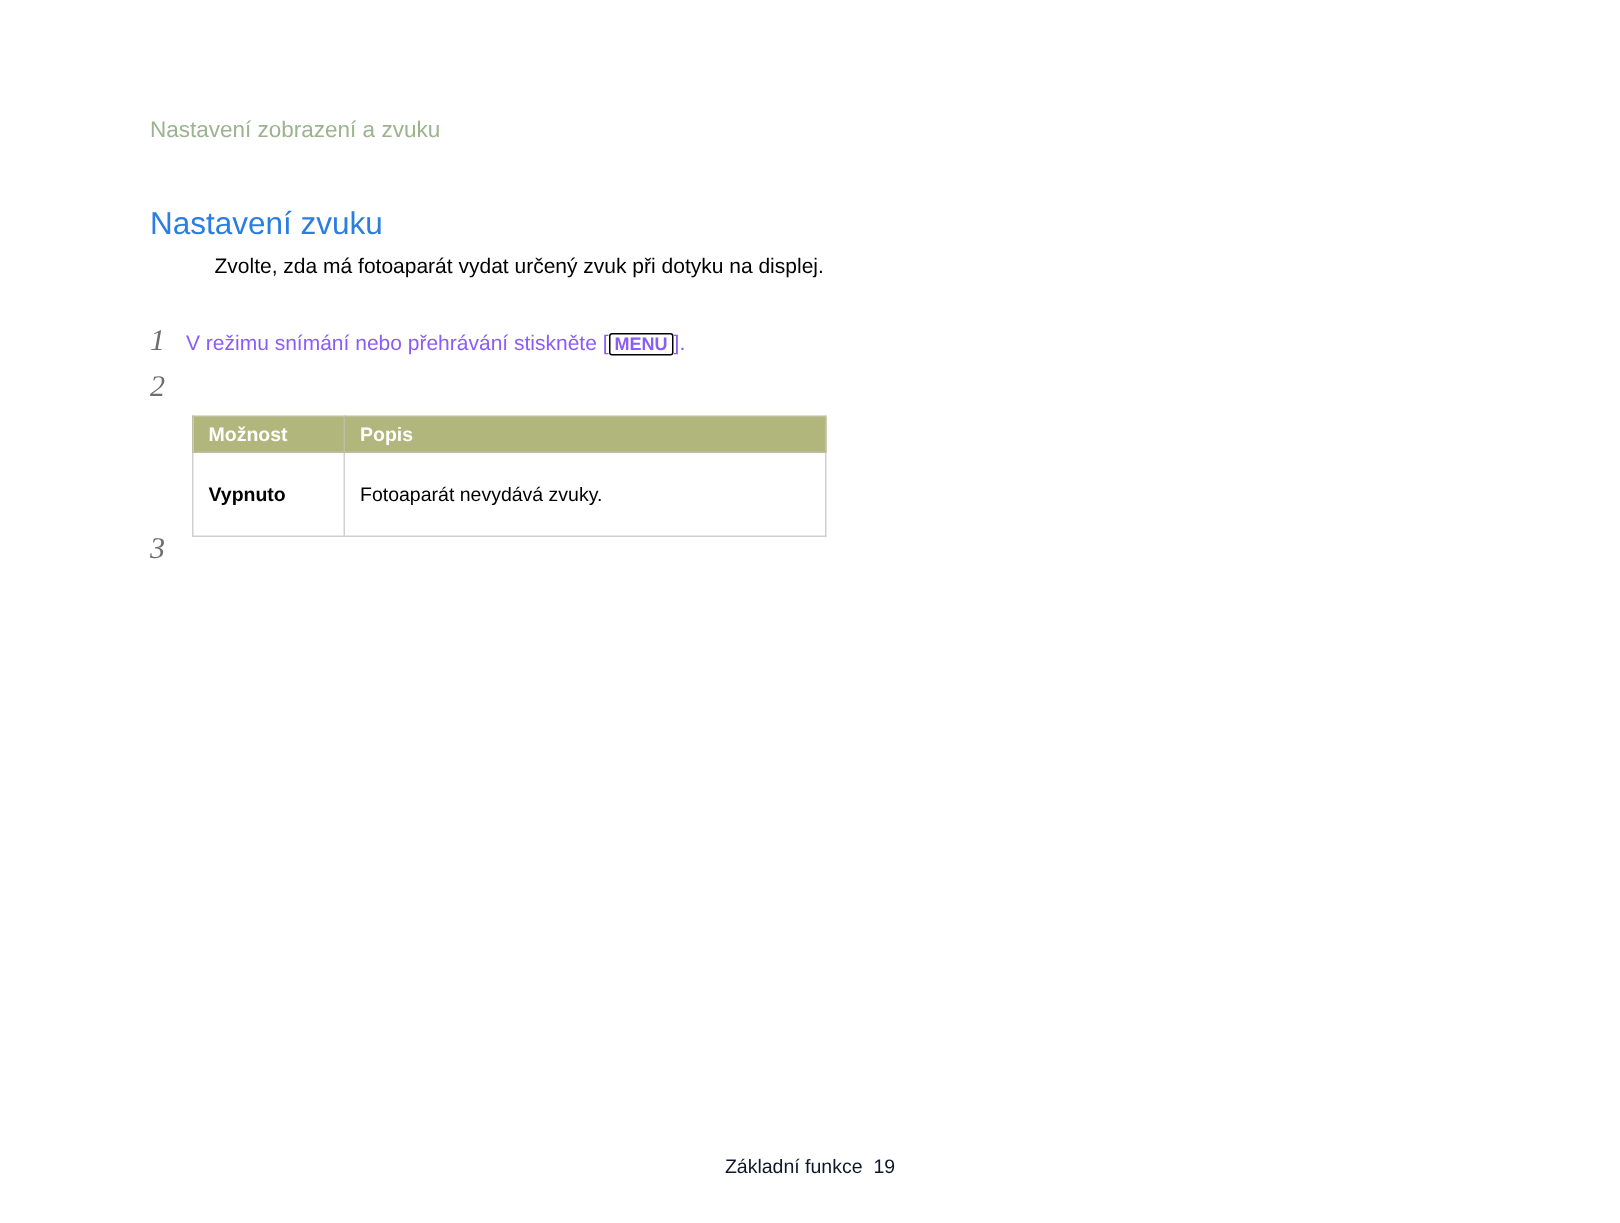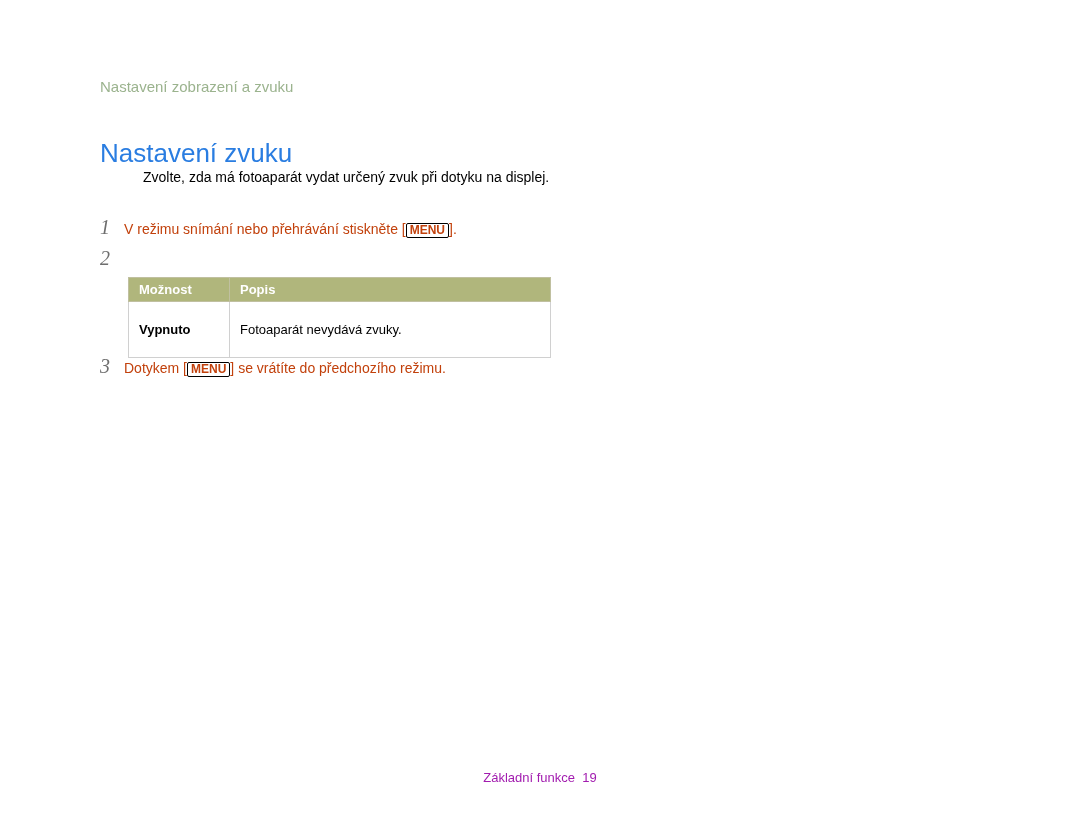--- a/index.html
+++ b/index.html
@@ -22,21 +22,21 @@
     position: absolute;
     top: 78px;
     left: 100px;
     font-size: 15px;
     color: #9bb38e;
   }
   .heading {
     position: absolute;
     top: 138px;
     left: 100px;
-    font-size: 26px;
+    font-size: 21px;
     color: #2a7de1;
     font-weight: 400;
   }
   .intro {
     position: absolute;
     top: 168px;
     left: 100px;
     width: 460px;
     font-size: 14px;
     color: #000000;
@@ -53,21 +53,21 @@
   .step-num {
     font-style: italic;
     font-size: 20px;
     color: #6e6e6e;
     min-width: 12px;
     font-family: Georgia, 'Times New Roman', serif;
     line-height: 1;
   }
   .step-text {
     font-size: 14px;
-    color: #c2410c;
+    color: #8b5cf6;
   }
   .step1 { top: 217px; }
   .step2 { top: 248px; }
   .step3 { top: 356px; }
   .arrow {
     margin: 0 3px;
   }
   .btn-like {
     display: inline-block;
     font-weight: bold;
@@ -106,21 +106,21 @@
   .col-opt { width: 80px; margin-top: 21px; }
   .col-desc { width: 300px; }
 
   .footer {
     position: absolute;
     bottom: 30px;
     left: 0;
     width: 1080px;
     text-align: center;
     font-size: 13px;
-    color: #a21caf;
+    color: #0f172a;
   }
 </style>
 </head>
 <body>
 
 <div class="page">
 
   <div class="header-section">Nastavení zobrazení a zvuku</div>
 
   <div class="heading">Nastavení zvuku</div>
@@ -148,22 +148,19 @@
     <tbody>
       <tr>
         <td class="opt">Vypnuto</td>
         <td>Fotoaparát nevydává zvuky.</td>
       </tr>
     </tbody>
   </table>
 
   <div class="step step3">
     <span class="step-num">3</span>
-    <span class="step-text">
-      <span>Dotykem [</span><span class="btn-like">MENU</span><span>] se vrátíte do předchozího režimu.</span>
-    </span>
   </div>
 
   <div class="footer">
     <span>Základní funkce</span>&nbsp;&nbsp;<span>19</span>
   </div>
 
 </div>
 
 </body></html>

